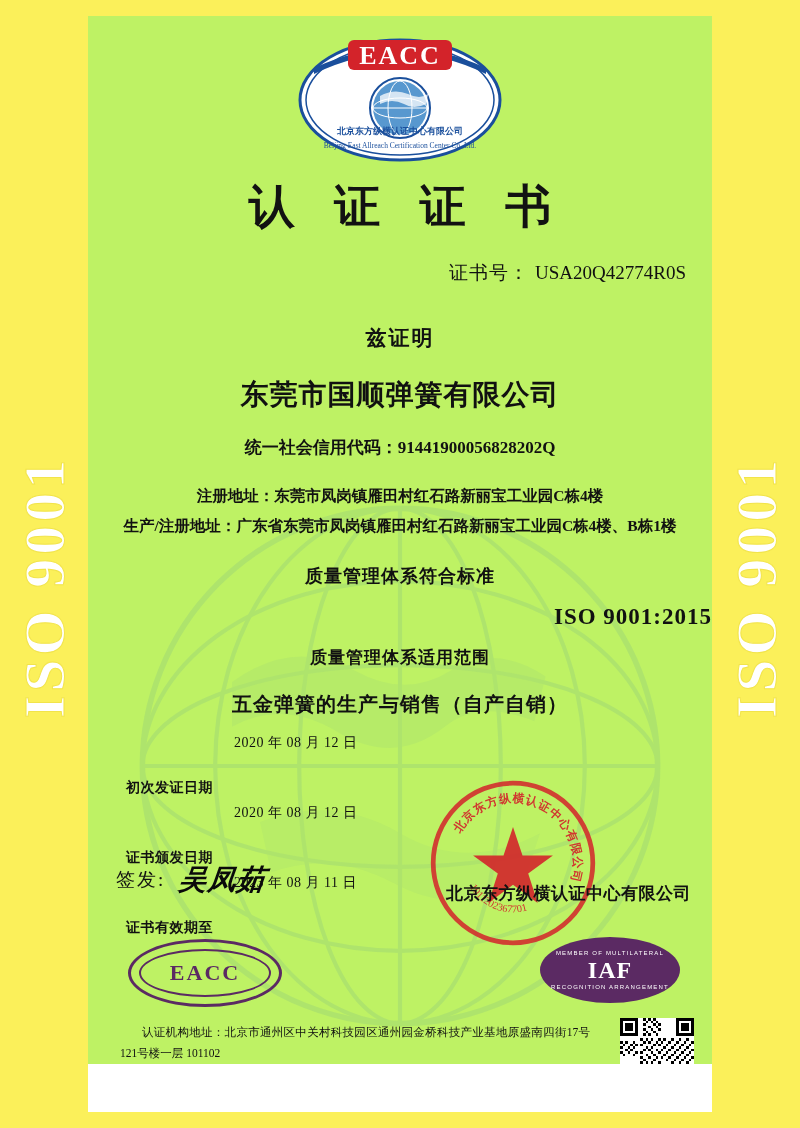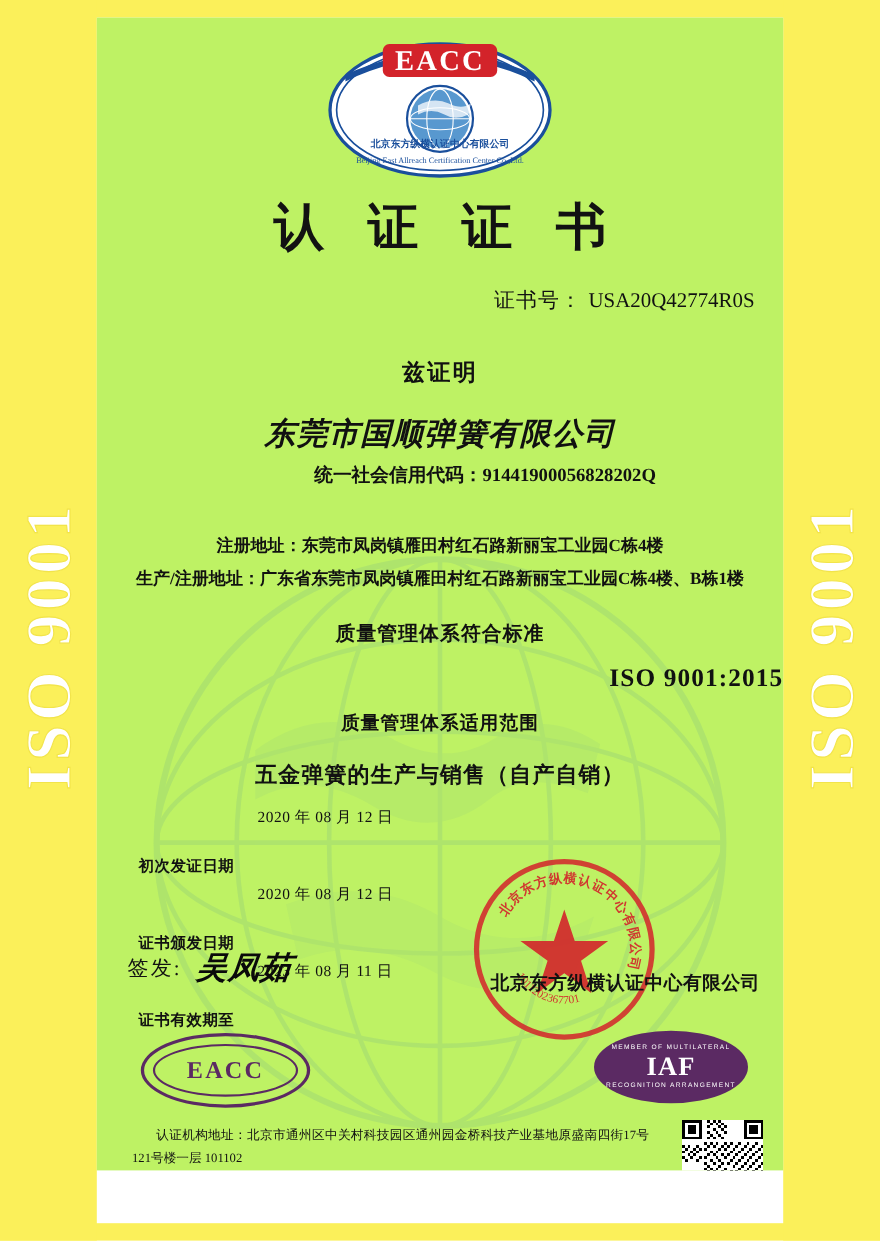--- a/index.html
+++ b/index.html
@@ -117,22 +117,22 @@
   .cert-no .value { margin-left: 6px; }
 
   .center-line {
     position: absolute;
     left: 0;
     width: 100%;
     text-align: center;
     color: #111;
   }
   .l-hereby   { top: 308px; font-size: 21px; font-weight: bold; letter-spacing: 2px; }
-  .l-company  { top: 360px; font-size: 28px; font-weight: bold; letter-spacing: 1px; font-style: italic; }
-  .l-credit   { top: 404px; font-size: 17px; font-weight: bold; padding-left: 41px; }
+  .l-company  { top: 360px; font-size: 28px; font-weight: bold; letter-spacing: 1px; }
+  .l-credit   { top: 420px; font-size: 17px; font-weight: bold; }
   .l-addr1    { top: 470px; font-size: 15.5px; font-weight: bold; }
   .l-addr2    { top: 500px; font-size: 15.5px; font-weight: bold; }
   .l-std-lbl  { top: 548px; font-size: 18px; font-weight: bold; letter-spacing: 1px; }
   .l-std      { top: 588px; font-size: 23px; font-weight: bold; letter-spacing: 1px; text-align: right; }
   .l-scope-lbl{ top: 630px; font-size: 17px; font-weight: bold; letter-spacing: 1px; }
   .l-scope    { top: 675px; font-size: 20px; font-weight: bold; letter-spacing: 1px; }
 
   .dates {
     position: absolute;
     left: 38px;

